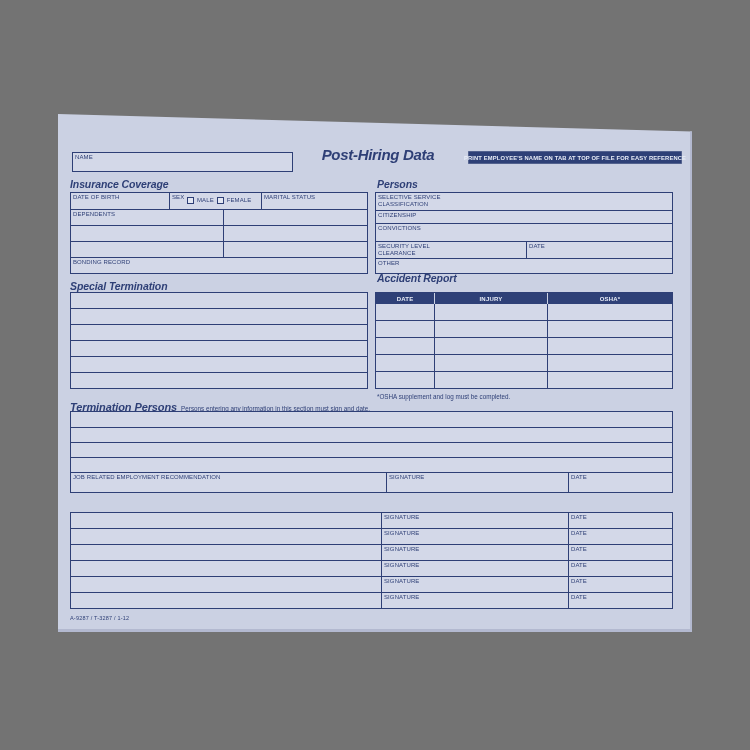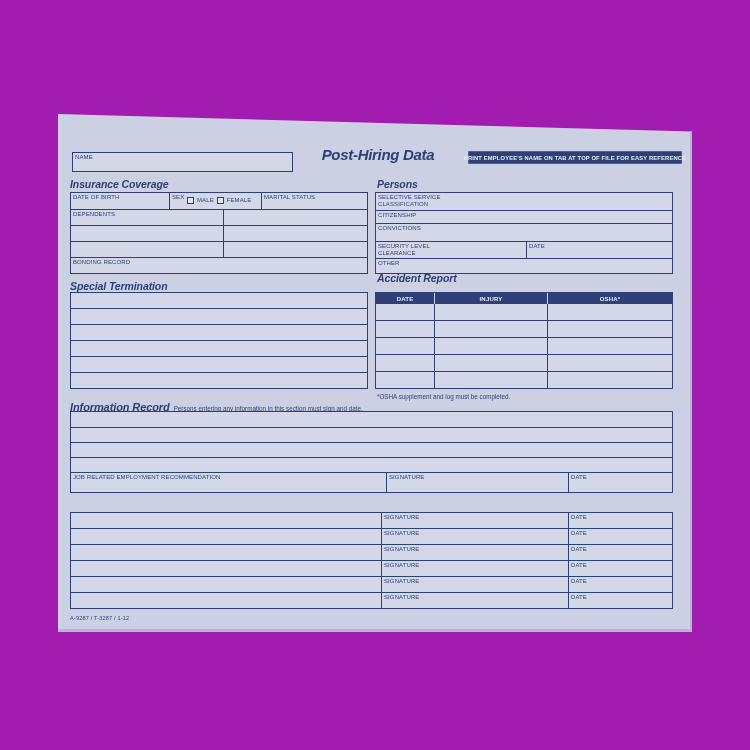--- a/index.html
+++ b/index.html
@@ -6,21 +6,21 @@
     --ink:#2e3f76;
     --sheet:#cbd1e3;
     --cell:#d3d8e8;
     --band:#2e4077;
     --band-text:#e9edf7;
     --edge:#b3b9d0;
   }
   *{margin:0;padding:0;box-sizing:border-box;}
   html,body{width:750px;height:750px;background:#ffffff;overflow:hidden;
     font-family:"Liberation Sans", sans-serif;}
-  .stage{position:relative;width:750px;height:750px;background:#a21caf;}
+  .stage{position:relative;width:750px;height:750px;background:#737373;}
   .sheet{position:absolute;left:58px;top:114px;width:634px;height:518px;
     background:var(--sheet);
     border-right:2px solid var(--edge);border-bottom:3px solid var(--edge);
     clip-path:polygon(0 0,100% 3.4%,100% 100%,0 100%);}
   .lbl{font-size:6px;line-height:1.15;color:var(--ink);letter-spacing:.1px;
     white-space:pre-line;}
   .pad{padding:1px 2px;}
   .heading{position:absolute;font-size:10.5px;font-weight:bold;font-style:italic;
     color:var(--ink);letter-spacing:-.1px;}
   .box{position:absolute;background:var(--cell);border:1.4px solid var(--ink);
@@ -180,21 +180,21 @@
       </div>
       <div class="row grow">
         <div class="cell" style="width:58px;"></div>
         <div class="cell" style="width:113px;"></div>
         <div class="cell grow"></div>
       </div>
     </div>
     <div class="footnote" style="left:319px;top:279px;">*OSHA supplement and log must be completed.</div>
 
     <div class="section-header" style="left:12px;top:287px;">
-      <span class="heading-inline">Information Record</span>
+      <span class="heading-inline">Termination Persons</span>
       <span class="note">Persons entering any information in this section must sign and date.</span>
     </div>
     <div class="box" style="left:12px;top:297px;width:603px;height:82px;">
       <div class="row" style="height:15px;"></div>
       <div class="row" style="height:15px;"></div>
       <div class="row" style="height:15px;"></div>
       <div class="row" style="height:15px;"></div>
       <div class="row grow">
         <div class="cell" style="width:315px;">
           <div class="lbl pad">JOB RELATED EMPLOYMENT RECOMMENDATION</div>

